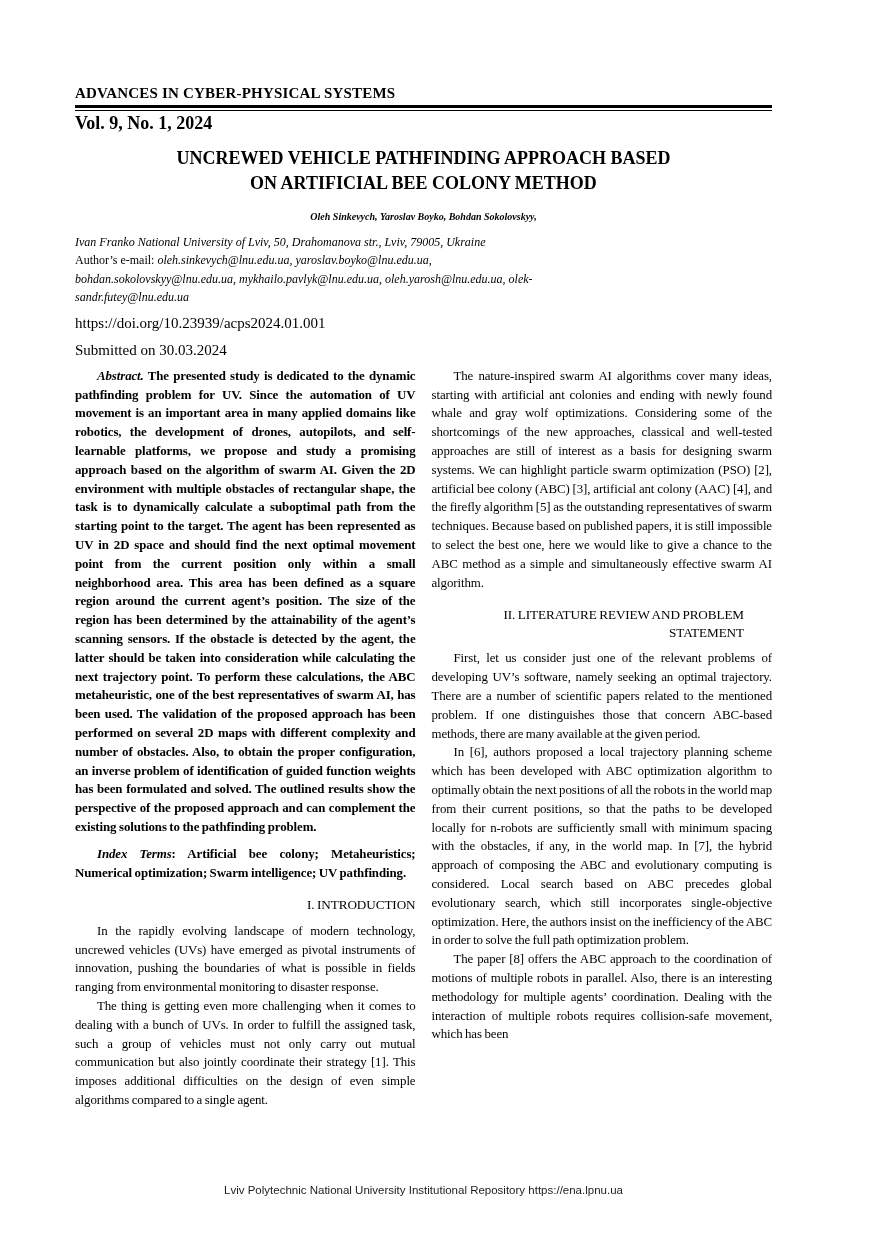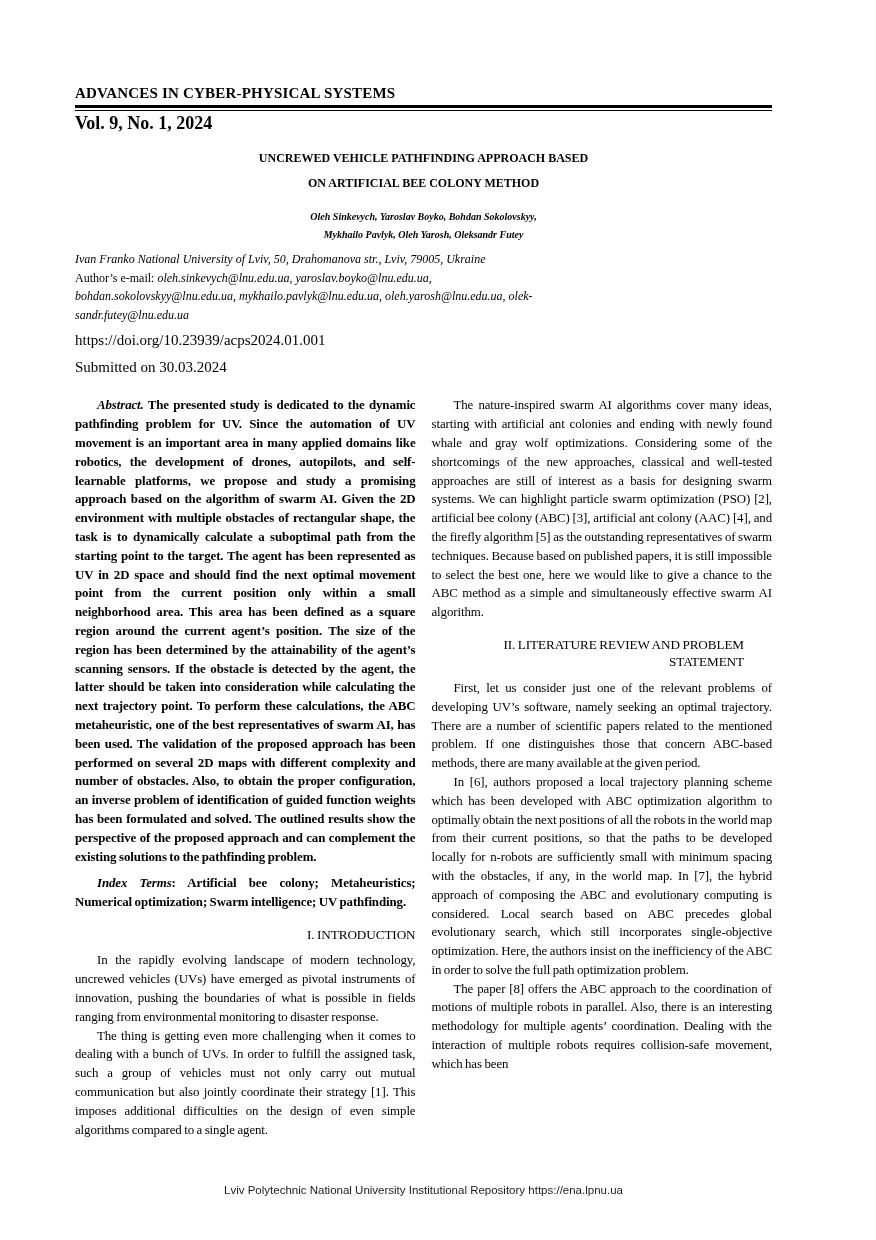--- a/index.html
+++ b/index.html
@@ -25,21 +25,21 @@
     border-top: 3px solid #000;
     border-bottom: 1px solid #000;
     height: 6px;
   }
   .vol { margin-top: 2px; font-weight: bold; font-size: 18px; }
 
   .title {
     margin-top: 12px;
     text-align: center;
     font-weight: bold;
-    font-size: 12px;
+    font-size: 18px;
     line-height: 25px;
   }
   .authors {
     margin-top: 12px;
     text-align: center;
     font-weight: bold;
     font-style: italic;
     font-size: 10px;
     line-height: 17.5px;
   }
@@ -51,21 +51,21 @@
     line-height: 18.6px;
   }
   .block { display: block; }
   .roman { font-style: normal; }
 
   .meta { font-size: 15px; }
   .doi { margin-top: 8px; }
   .submitted { margin-top: 10px; }
   .copyright { margin-top: 9px; }
 
-  .columns { display: flex; gap: 16px; margin-top: 20px; }
+  .columns { display: flex; gap: 16px; margin-top: 8px; }
   .col {
     width: 341px;
     font-size: 12.9px;
     line-height: 18.8px;
     text-align: justify;
     word-spacing: -0.6px;
     letter-spacing: -0.1px;
   }
   .col p { text-indent: 22px; }
   .abstract, .index-terms { font-weight: bold; }
@@ -101,21 +101,20 @@
   <div class="header-rule"></div>
   <div class="vol">Vol. 9, No. 1, 2024</div>
 
   <h1 class="title">
     <span class="block">UNCREWED VEHICLE PATHFINDING APPROACH BASED</span>
     <span class="block">ON ARTIFICIAL BEE COLONY METHOD</span>
   </h1>
 
   <div class="authors">
     <span class="block">Oleh Sinkevych, Yaroslav Boyko, Bohdan Sokolovskyy,</span>
-    <span class="block">Mykhailo Pavlyk, Oleh Yarosh, Oleksandr Futey</span>
   </div>
 
   <div class="affil-block">
     <span class="block">Ivan Franko National University of Lviv, 50, Drahomanova str., Lviv, 79005, Ukraine</span>
     <span class="block"><span class="roman">Author’s e-mail:</span> <span>oleh.sinkevych@lnu.edu.ua, yaroslav.boyko@lnu.edu.ua,</span></span>
     <span class="block">bohdan.sokolovskyy@lnu.edu.ua, mykhailo.pavlyk@lnu.edu.ua, oleh.yarosh@lnu.edu.ua, olek-</span>
     <span class="block">sandr.futey@lnu.edu.ua</span>
   </div>
 
   <div class="meta">

